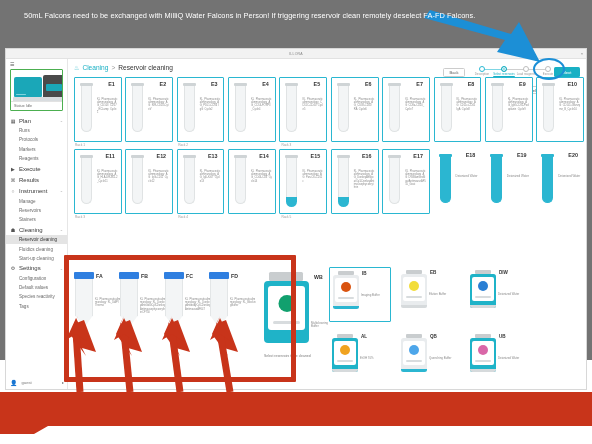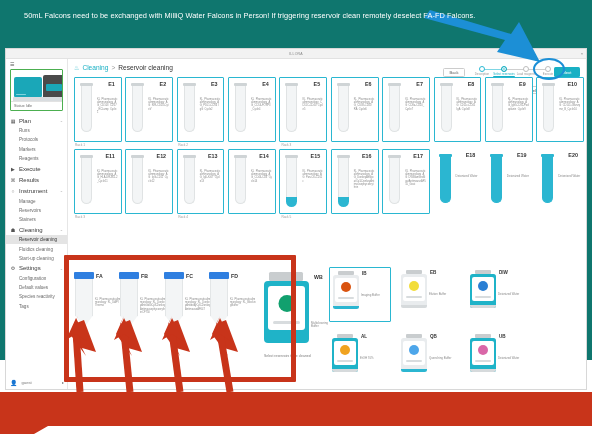--- a/index.html
+++ b/index.html
@@ -2,21 +2,21 @@
 <html><head>
 <meta charset="utf-8">
 <style>
   * { box-sizing: border-box; margin: 0; padding: 0; }
   html, body {
     width: 592px; height: 444px;
     font-family: "Liberation Sans", sans-serif;
     background: #ffffff;
     overflow: hidden;
   }
-  .stage { position: relative; width: 592px; height: 360px; background:#0f766e; }
+  .stage { position: relative; width: 592px; height: 360px; background:#737373; }
 
   
   .win {
     position:absolute; left:5px; top:48px; width:582px; height:342px;
     background:#ffffff; border:1px solid #d8d8d8; overflow:hidden;
   }
   .titlebar {
     height:10px; background:#f2f2f2; border-bottom:1px solid #e2e2e2;
     display:flex; align-items:center; justify-content:center;
   }

